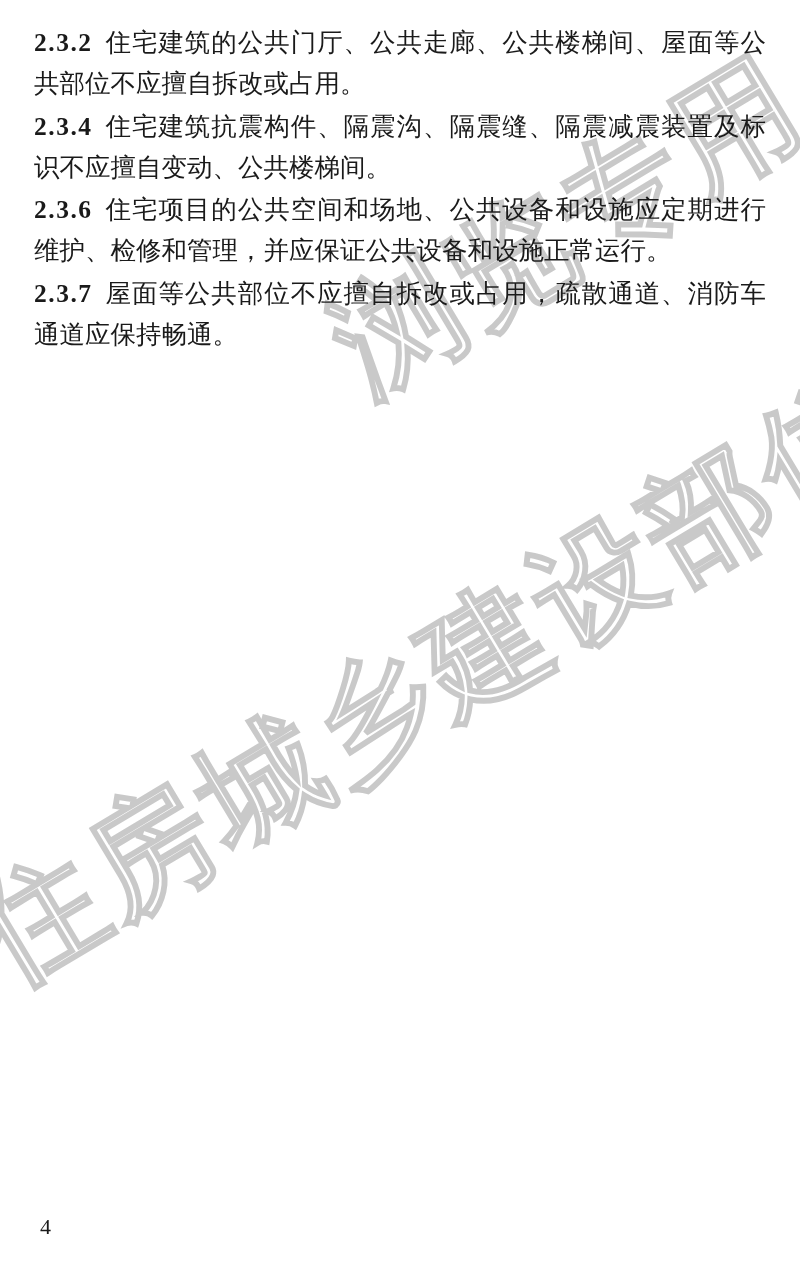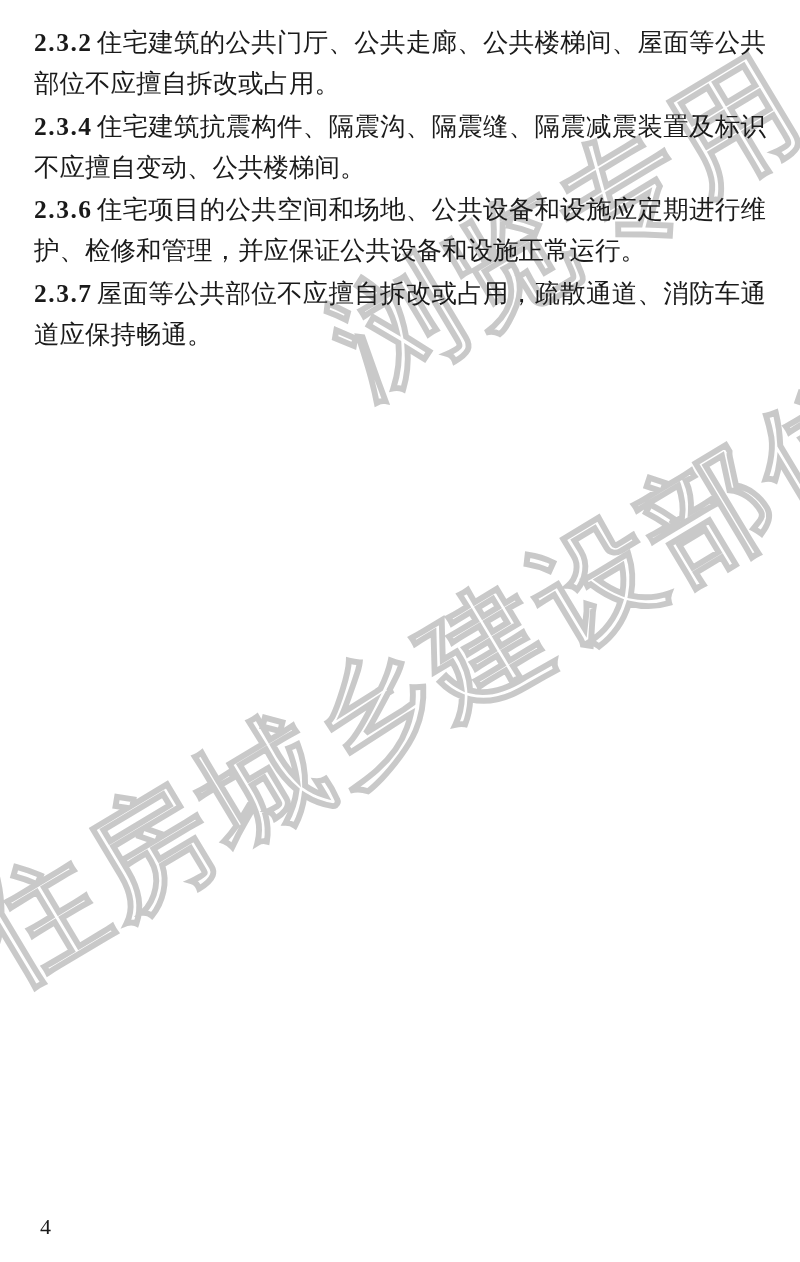--- a/index.html
+++ b/index.html
@@ -68,21 +68,21 @@
     line-height: 1.62;
     margin: 0 0 1px 0;
     text-align: justify;
     text-justify: inter-ideograph;
     text-indent: 0;
   }
   .clause .num {
     font-weight: bold;
     font-family: "Liberation Serif", "DejaVu Serif", serif;
     letter-spacing: 1.5px;
-    margin-right: 4px;
+    margin-right: 12px;
   }
   .clause .txt {
     font-family: Liberation Sans, sans-serif;
     margin-top: 15px;
   }
 
   
   .footer {
     position: absolute;
     left: 40px;

